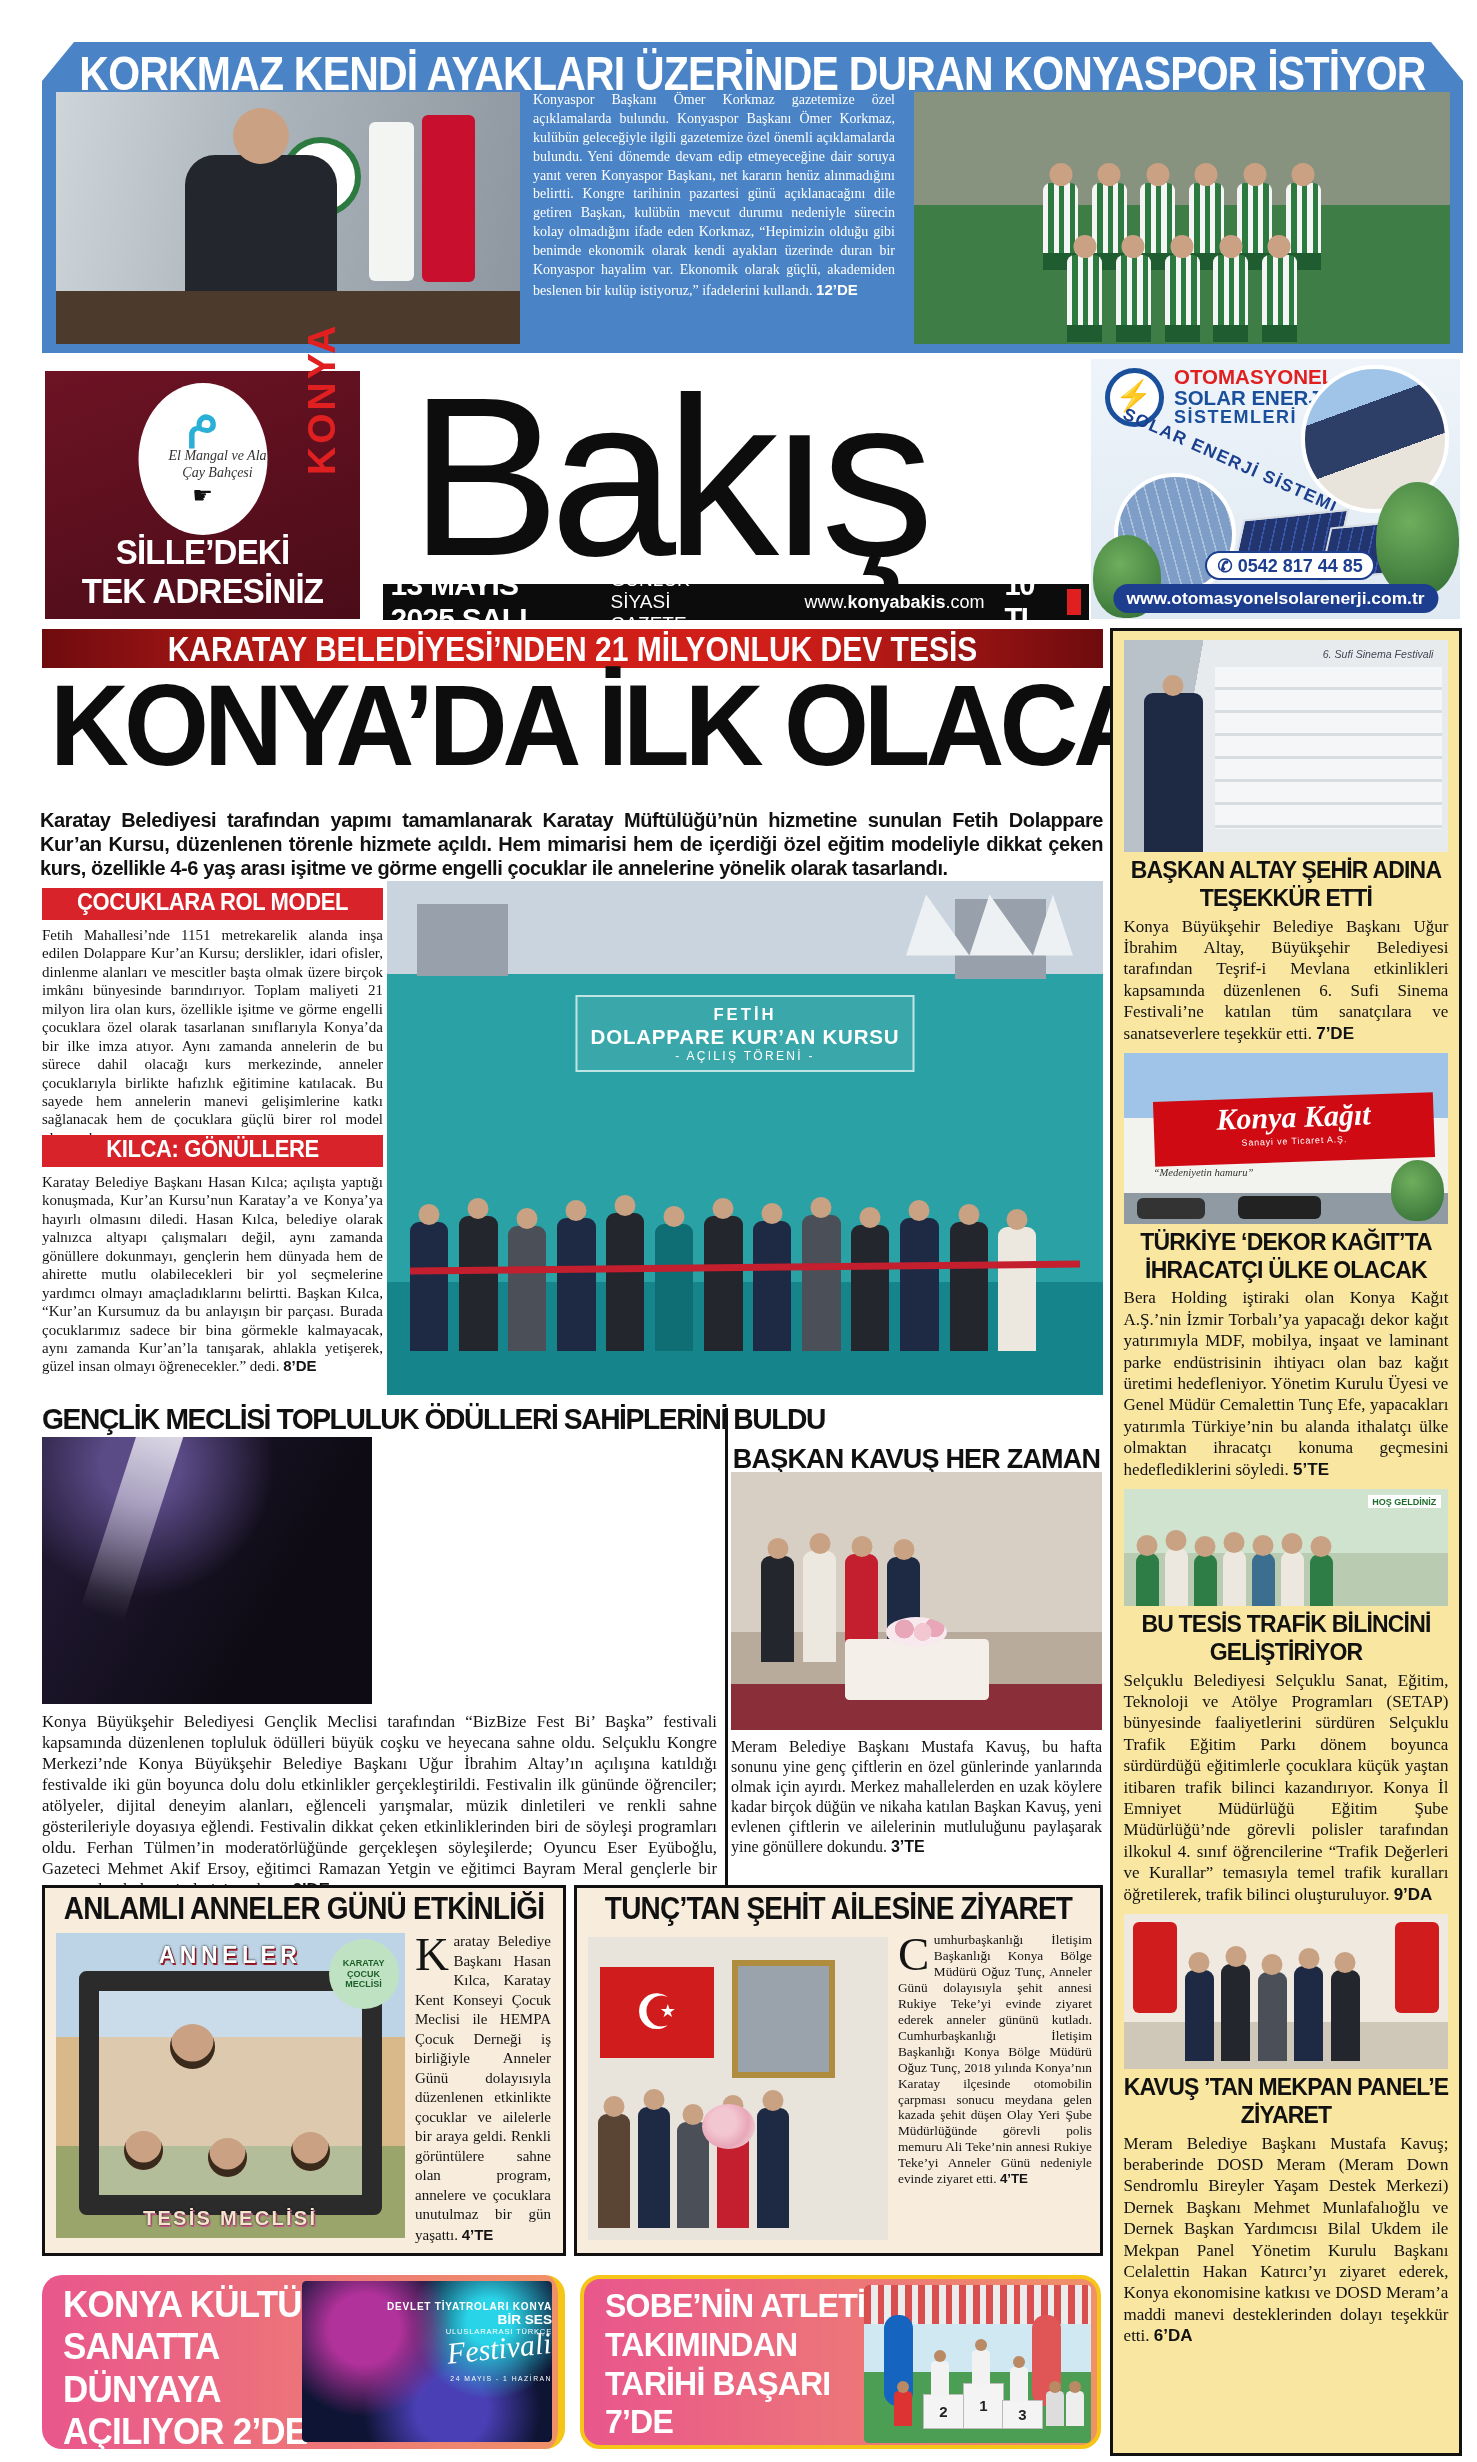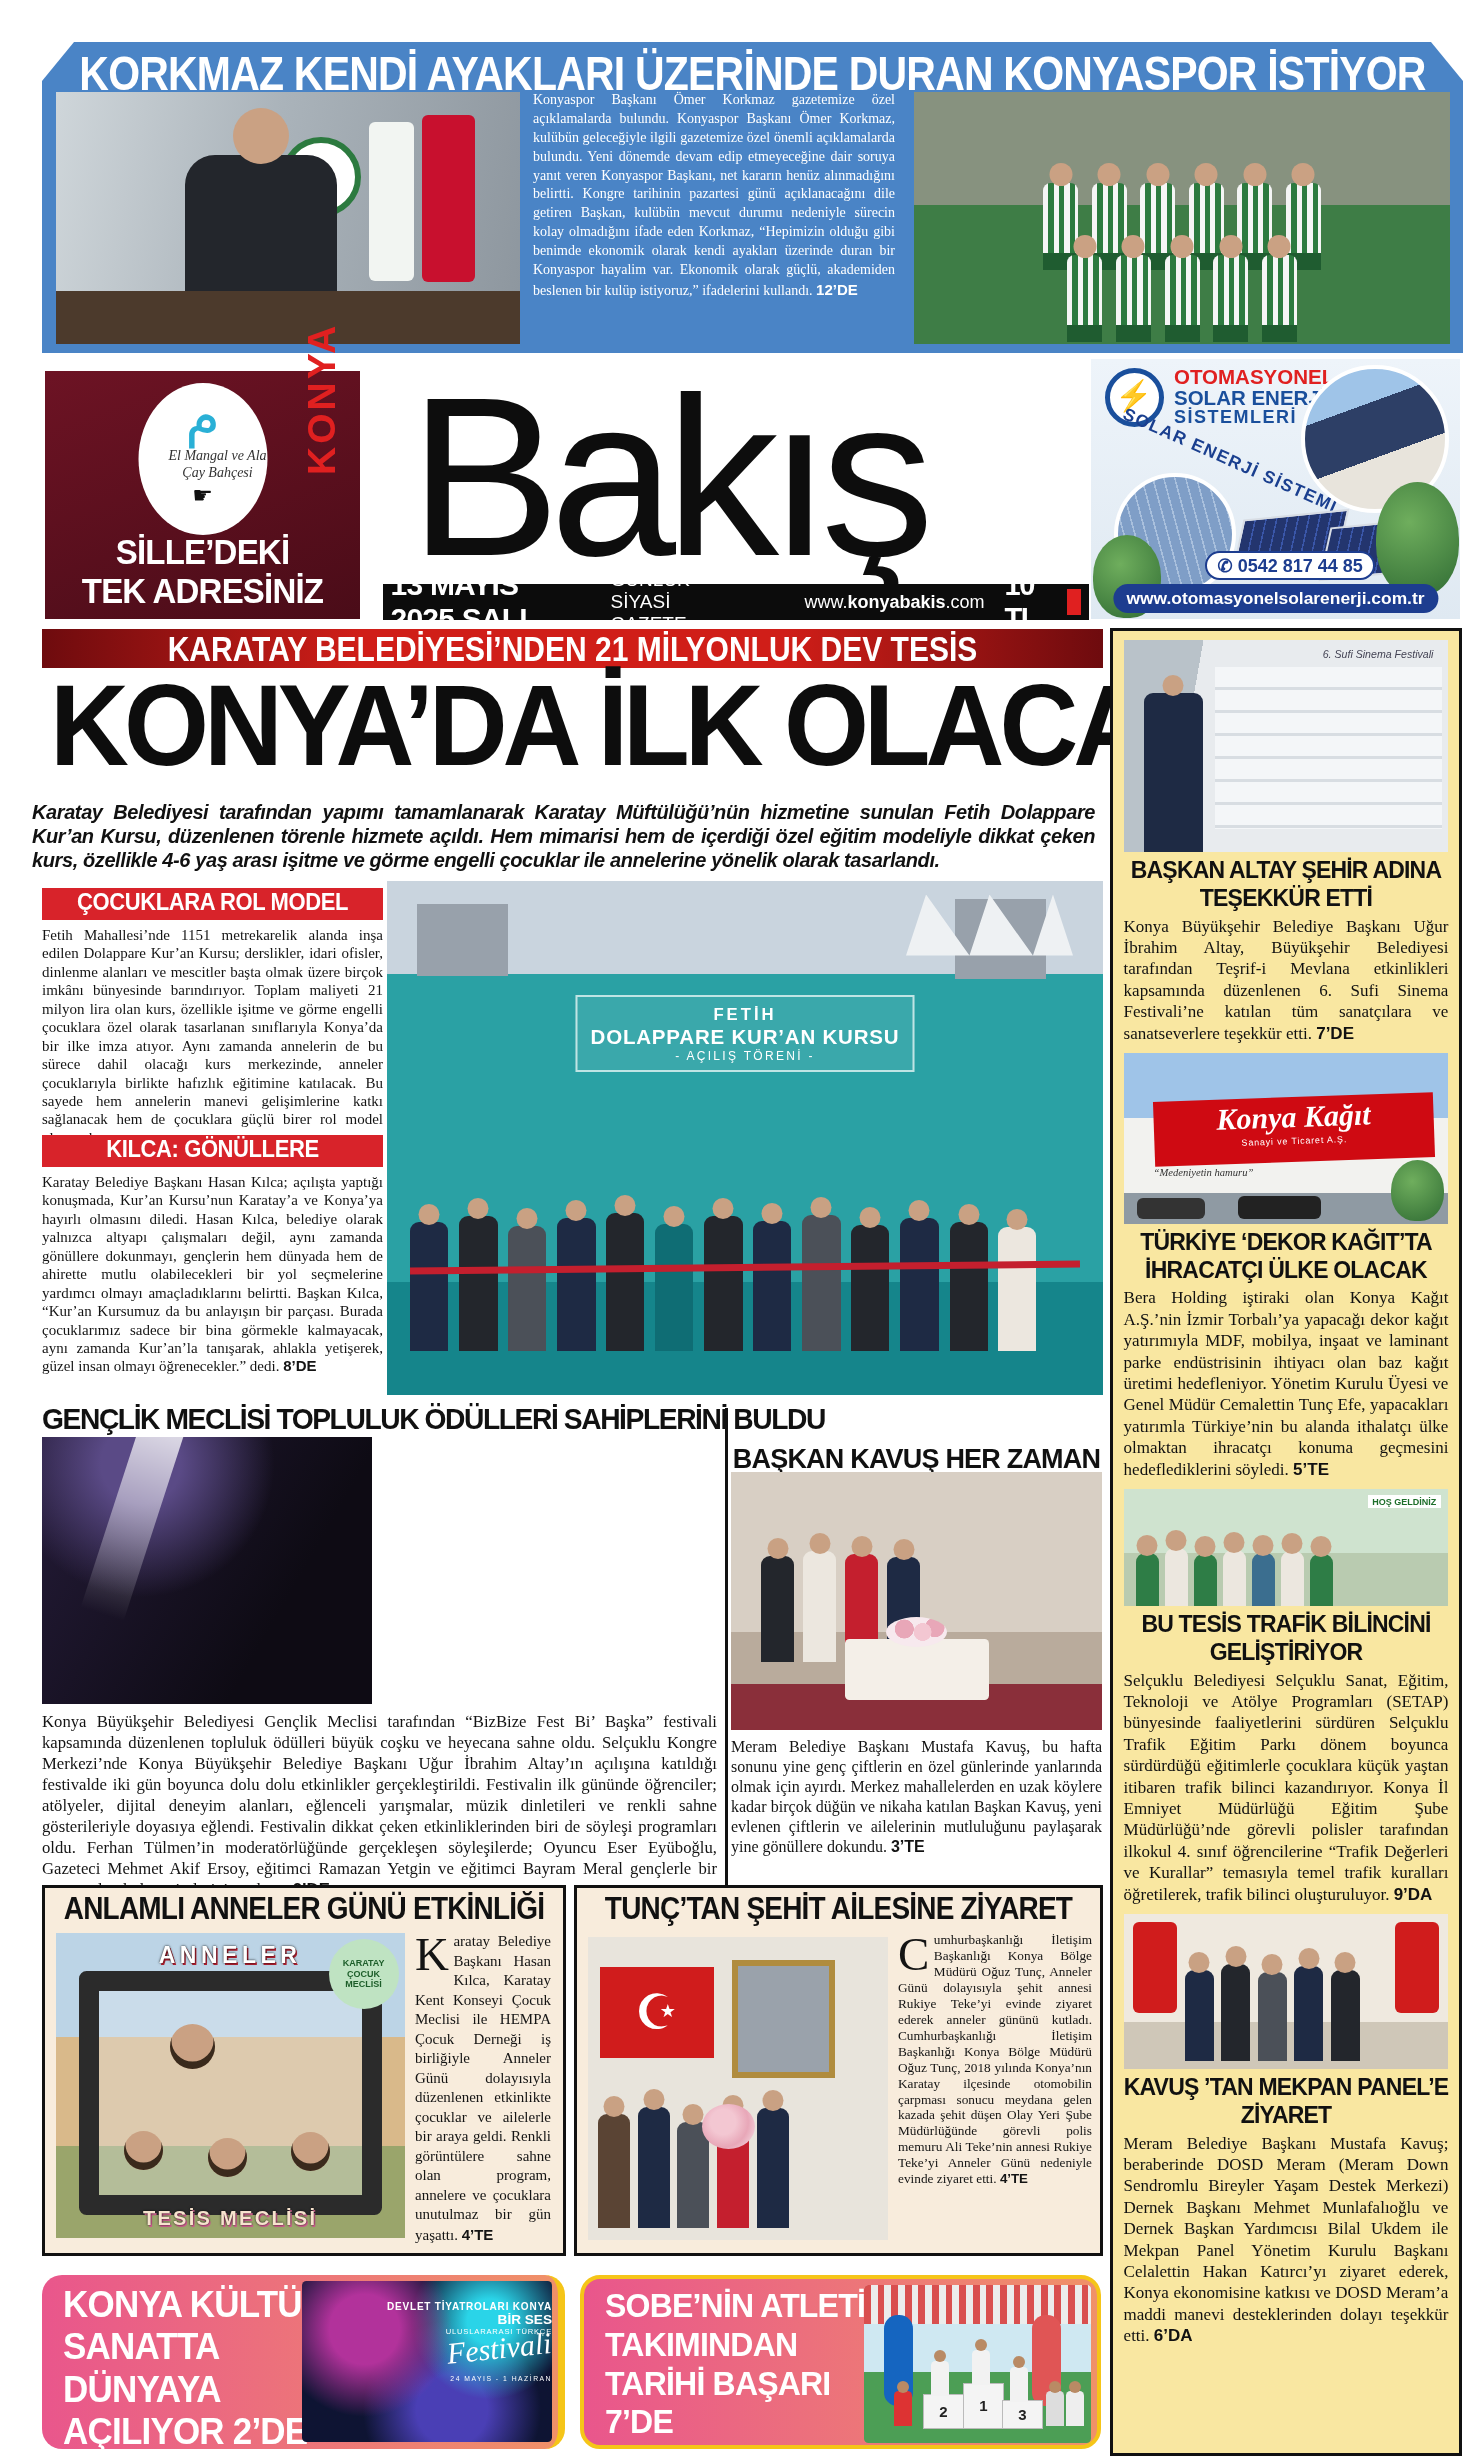--- a/index.html
+++ b/index.html
@@ -270,21 +270,21 @@
       <div class="panel" style="left:235px;top:163px;"></div>
       <div class="tree" style="left:1.5px;bottom:1.5px;"></div>
       <div class="tree" style="right:1.5px;bottom:23px;width:83px;height:114px;"></div>
       <div class="pill-phone"><span>✆</span> <span>0542 817 44 85</span></div>
       <div class="pill-web">www.otomasyonelsolarenerji.com.tr</div>
     </div>
   </section>
 
   <div class="kicker"><span>KARATAY BELEDİYESİ’NDEN 21 MİLYONLUK DEV TESİS</span></div>
   <h1 class="megahead" style="margin:0;">KONYA’DA İLK OLACAK</h1>
-  <p class="lead" style="margin:0;font-style:italic;">Karatay Belediyesi tarafından yapımı tamamlanarak Karatay Müftülüğü’nün hizmetine sunulan Fetih Dolappare Kur’an Kursu, düzenlenen törenle hizmete açıldı. Hem mimarisi hem de içerdiği özel eğitim modeliyle dikkat çeken kurs, özellikle 4-6 yaş arası işitme ve görme engelli çocuklar ile annelerine yönelik olarak tasarlandı.</p>
+  <p class="lead" style="margin:8px;">Karatay Belediyesi tarafından yapımı tamamlanarak Karatay Müftülüğü’nün hizmetine sunulan Fetih Dolappare Kur’an Kursu, düzenlenen törenle hizmete açıldı. Hem mimarisi hem de içerdiği özel eğitim modeliyle dikkat çeken kurs, özellikle 4-6 yaş arası işitme ve görme engelli çocuklar ile annelerine yönelik olarak tasarlandı.</p>
 
   <div class="red-banner" style="top:888px;"><span>ÇOCUKLARA ROL MODEL OLACAKLAR</span></div>
   <div class="col-body serif" style="top:926px;">Fetih Mahallesi’nde 1151 metrekarelik alanda inşa edilen Dolappare Kur’an Kursu; derslikler, idari ofisler, dinlenme alanları ve mescitler başta olmak üzere birçok imkânı bünyesinde barındırıyor. Toplam maliyeti 21 milyon lira olan kurs, özellikle işitme ve görme engelli çocuklara özel olarak tasarlanan sınıflarıyla Konya’da bir ilke imza atıyor. Aynı zamanda annelerin de bu sürece dahil olacağı kurs merkezinde, anneler çocuklarıyla birlikte hafızlık eğitimine katılacak. Bu sayede hem annelerin manevi gelişimlerine katkı sağlanacak hem de çocuklara güçlü birer rol model olunacak.</div>
 
   <div class="red-banner" style="top:1135px;"><span>KILCA: GÖNÜLLERE DOKUNUYORUZ</span></div>
   <div class="col-body serif" style="top:1173px;">
     <span>Karatay Belediye Başkanı Hasan Kılca; açılışta yaptığı konuşmada, Kur’an Kursu’nun Karatay’a ve Konya’ya hayırlı olmasını diledi.  Hasan Kılca, belediye olarak yalnızca altyapı çalışmaları değil, aynı zamanda gönüllere dokunmayı, gençlerin hem dünyada hem de ahirette mutlu olabilecekleri bir yol seçmelerine yardımcı olmayı amaçladıklarını belirtti. Başkan Kılca, “Kur’an Kursumuz da bu anlayışın bir parçası. Burada çocuklarımız sadece bir bina görmekle kalmayacak, aynı zamanda Kur’an’la tanışarak, ahlakla yetişerek, güzel insan olmayı öğrenecekler.” dedi.</span> <b>8’DE</b>
   </div>
 
   <div class="photo ph-main">

